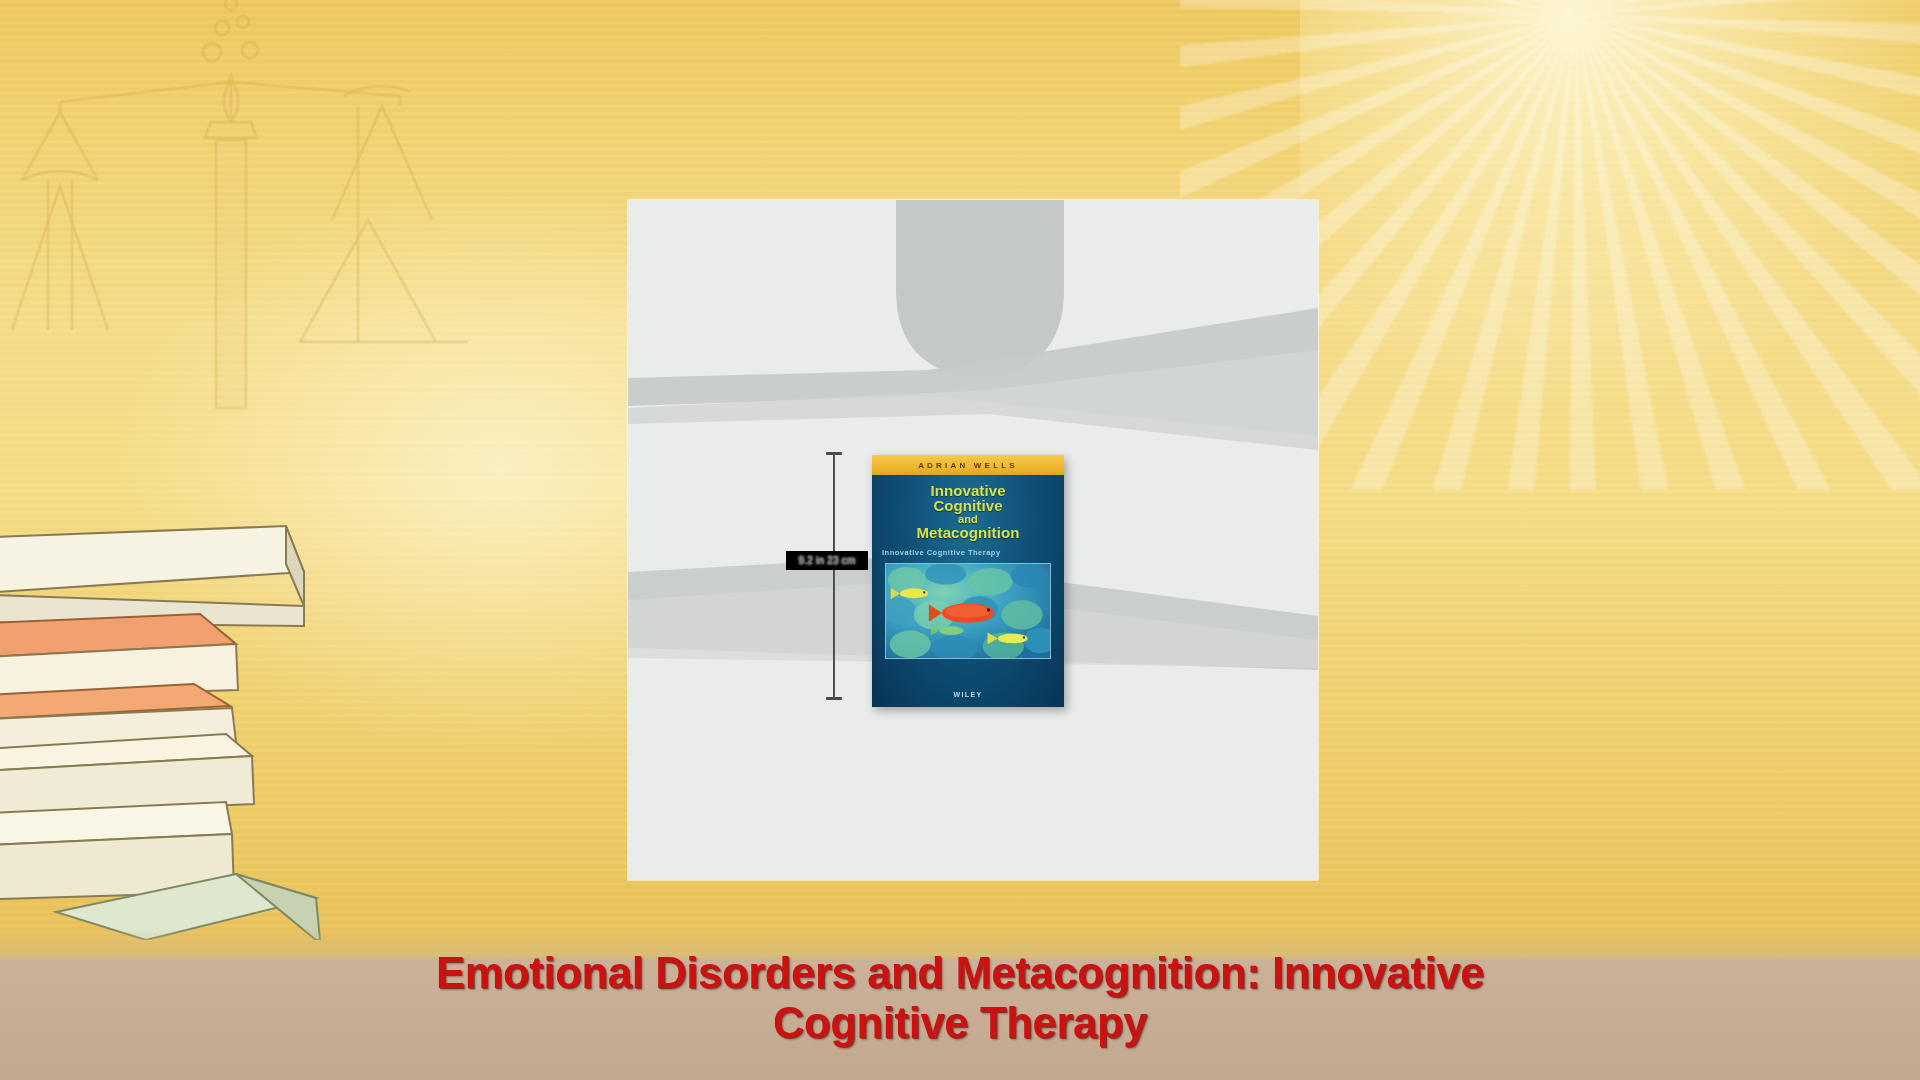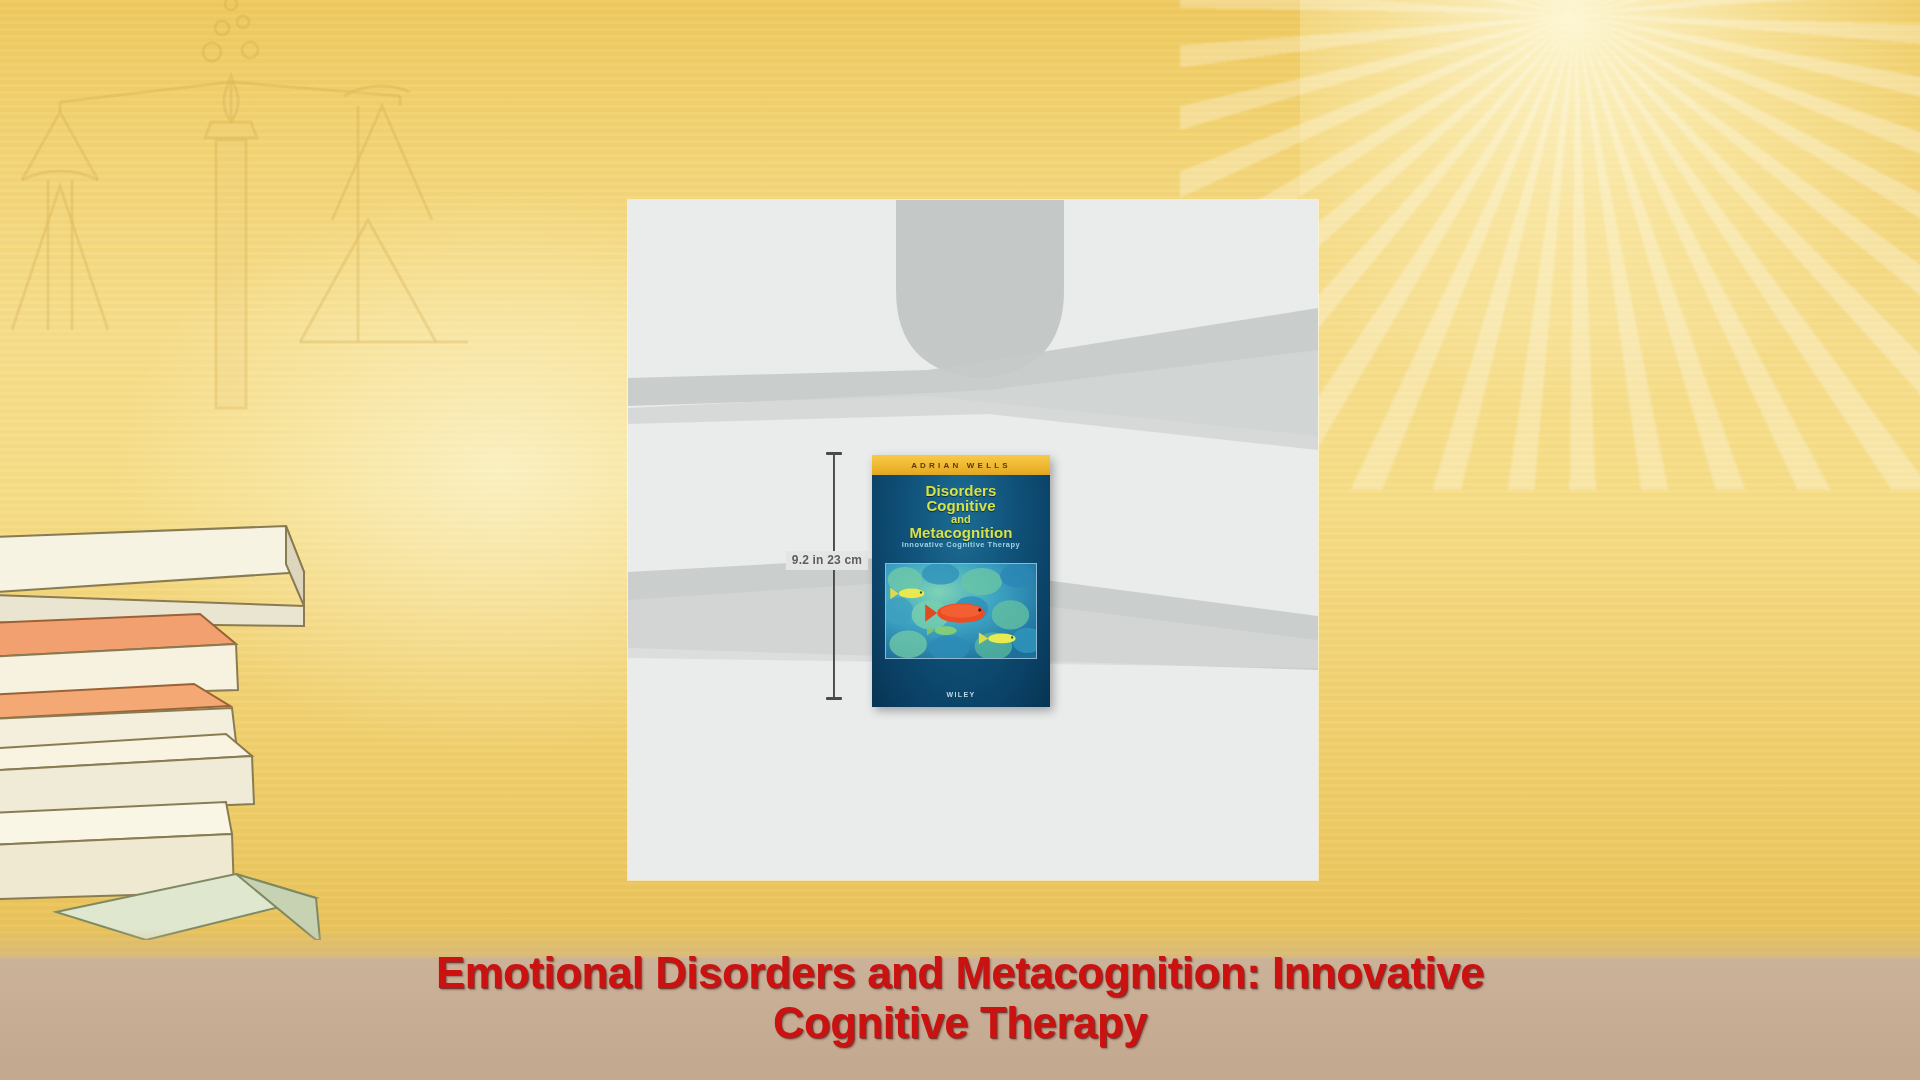--- a/index.html
+++ b/index.html
@@ -111,35 +111,35 @@
     position:absolute; left:7px; top:2px; bottom:2px;
     width:2px;
     background:linear-gradient(90deg,#6b6b6b,#2e2e2e 45%,#777);
   }
   .dim-label {
     position:absolute;
     left:786px; top:551px;
     width:82px;
     text-align:center;
     font-family:"Liberation Sans", sans-serif;
-    font-size:12px;
-    font-weight:700;
+    font-size:10px;
+    font-weight:400;
     line-height:15px;
     color:#5c5c5c;
     letter-spacing:.2px;
-    background:#e5e5e5;
+    background:#000000;
     padding:2px 0;
     text-shadow:0 0 2px #e9ecea, 0 0 3px #e9ecea;
   }
 
   
   .cover {
     position:absolute;
     left:872px; top:455px;
-    width:178px; height:252px;
+    width:192px; height:252px;
     box-shadow:3px 4px 9px rgba(0,0,0,.30);
     background:#0d4c6e;
     overflow:hidden;
   }
   .cover-band {
     position:absolute; left:0; top:0; width:100%; height:20px;
     background:linear-gradient(180deg,#f7c94a 0%,#f0b832 55%,#e0a622 100%);
     display:flex; align-items:center; justify-content:center;
   }
   .cover-author {
@@ -165,22 +165,21 @@
     text-shadow:0 1px 1px rgba(0,0,0,.55);
   }
   .cover-title .amp {
     display:block;
     font-size:11px;
     line-height:10px;
     font-weight:700;
     margin:1px 0;
   }
   .cover-sub {
-    margin-top:0;
-    text-align:center;
+    margin-top:8px;
     color:#9fd2e6;
     font-size:7.5px;
     font-weight:700;
     letter-spacing:.5px;
     line-height:9px;
   }
   .cover-art {
     position:absolute;
     left:13px; right:13px;
     top:108px; height:96px;
@@ -336,21 +335,21 @@
 23 cm</div>
 
   <div class="cover">
 
     <div class="cover-band">
       <span class="cover-author">ADRIAN WELLS</span>
     </div>
 
     <div class="cover-body">
       <div class="cover-title">
-        <span>Disorders</span><br>
+        <span>Innovative</span><br>
         <span>Cognitive</span>
         <span class="amp">and</span>
         <span>Metacognition</span>
       </div>
       <div class="cover-sub">Innovative Cognitive Therapy</div>
     </div>
 
     <div class="cover-art">
       <svg viewBox="0 0 176 96" preserveAspectRatio="none">
         <defs>

